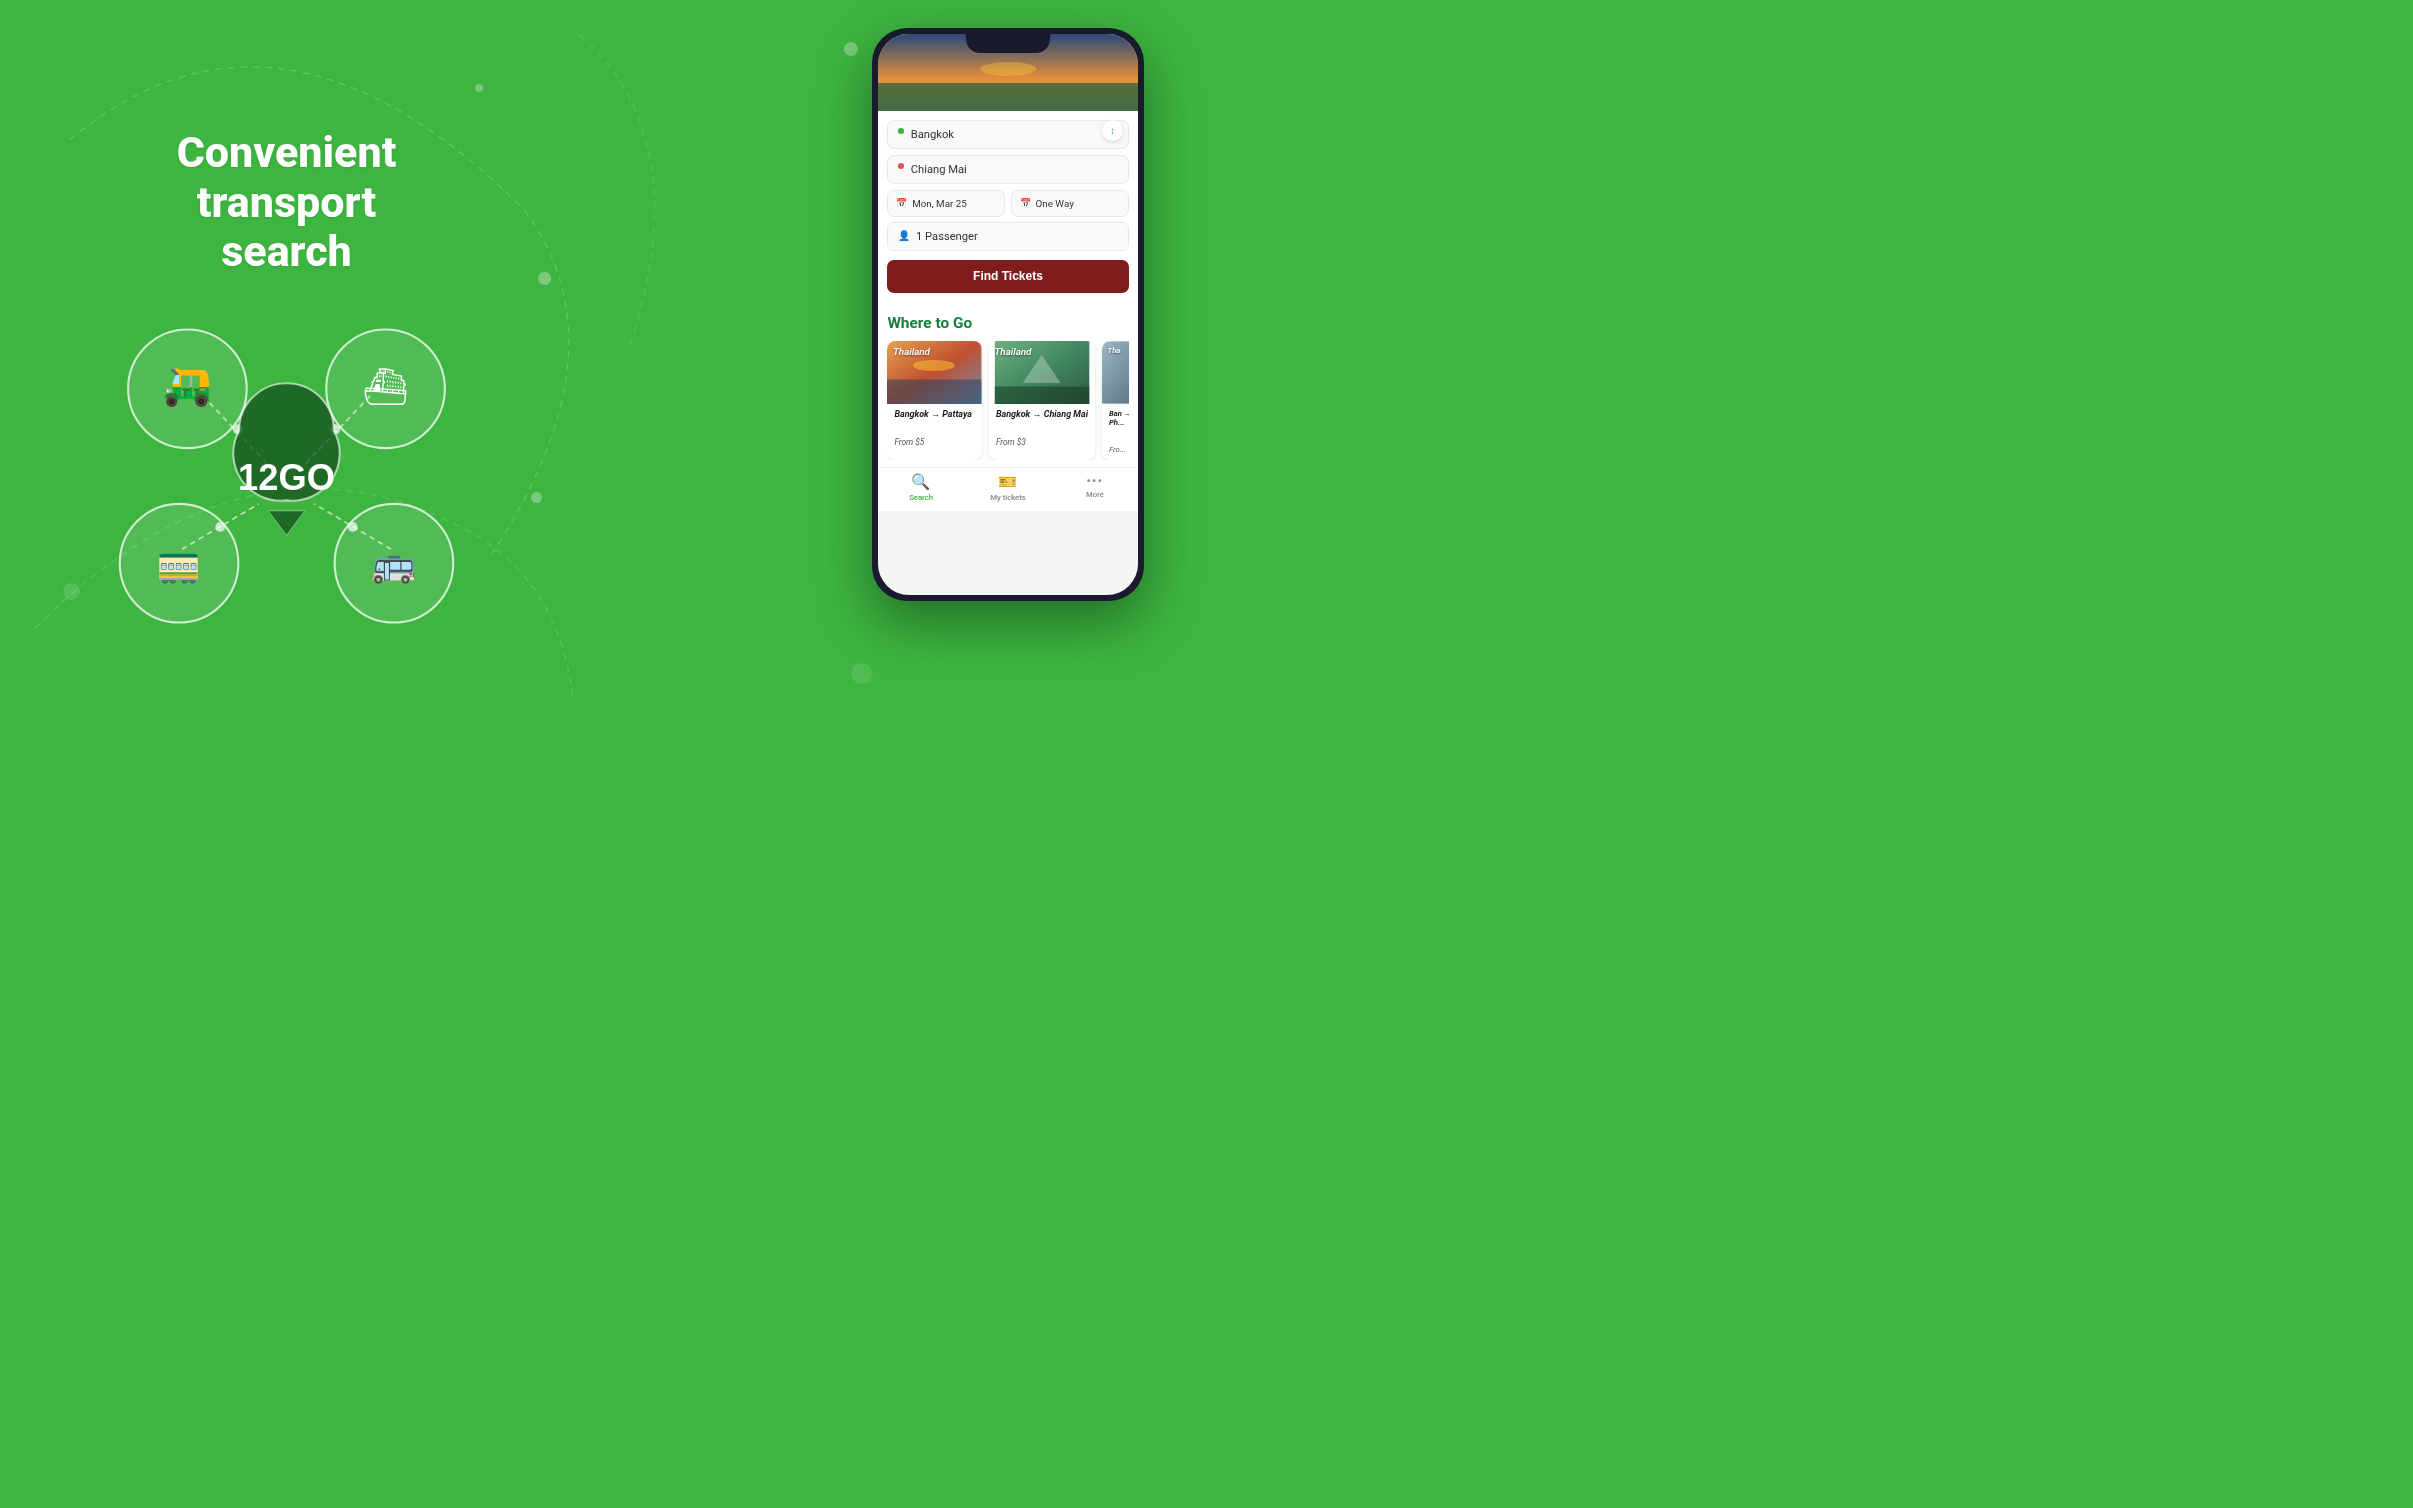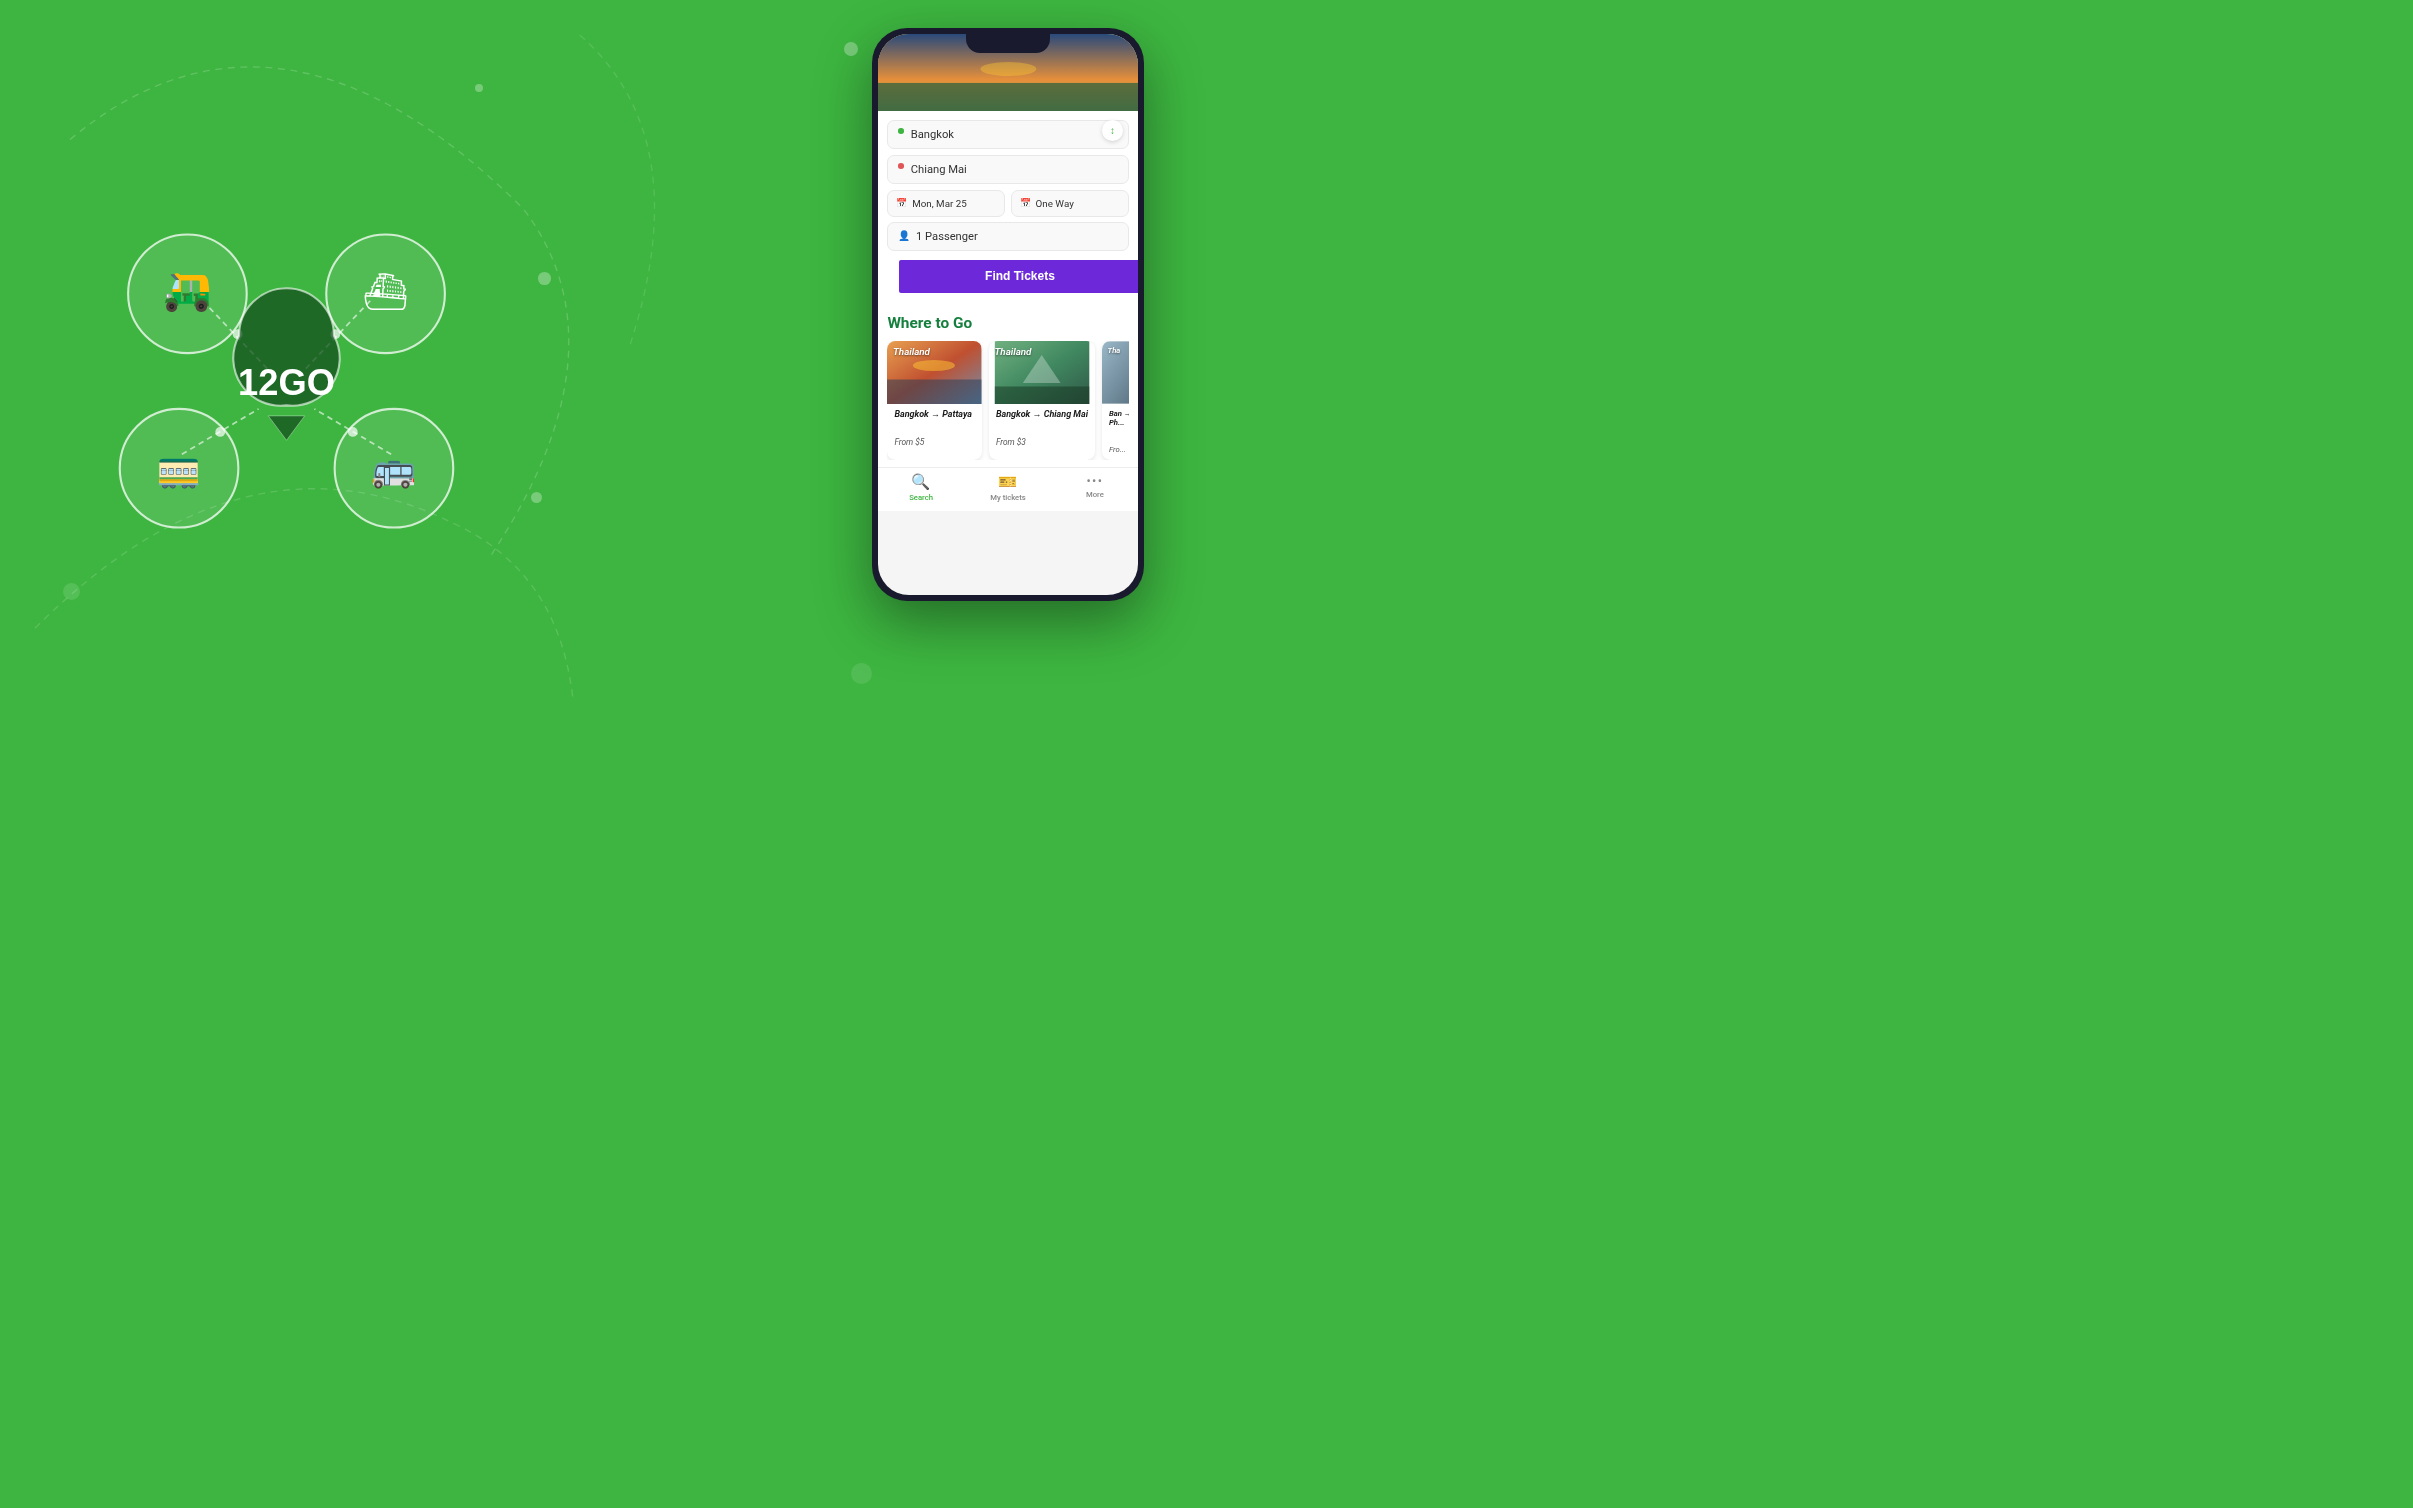--- a/index.html
+++ b/index.html
@@ -166,30 +166,29 @@
       gap: 4.2px;
     }
 
     .cal-icon {
       color: #555;
       font-size: 9px;
     }
 
     .find-btn {
       width: 100%;
-      background: #6d28d9;
+      background: #7f1d1d;
       color: white;
       border: none;
-      border-radius: 2px;
+      border-radius: 7px;
       padding: 9.8px;
       font-size: 12px;
       font-weight: 600;
       cursor: pointer;
       margin-top: 2.8px;
-      margin-left: 12px;
     }
 
     
     .where-section {
       background: white;
       padding: 11.2px 9.8px 7px;
       flex-shrink: 0;
     }
 
     .section-title {
@@ -324,20 +323,24 @@
   <div class="bg-dot" style="width:21px;height:21px;bottom:70px;right:335px;opacity:0.35"></div>
 
   <svg style="position:absolute;inset:0;width:100%;height:100%;pointer-events:none;" viewBox="0 0 1728 1080" preserveAspectRatio="none">
     <path d="M 100 200 Q 400 -50 750 300 Q 900 500 700 800" fill="none" stroke="rgba(255,255,255,0.18)" stroke-width="2" stroke-dasharray="10 8"></path>
     <path d="M 50 900 Q 350 600 650 750 Q 800 820 820 1000" fill="none" stroke="rgba(255,255,255,0.15)" stroke-width="2" stroke-dasharray="10 8"></path>
     <path d="M 830 50 Q 1000 200 900 500" fill="none" stroke="rgba(255,255,255,0.12)" stroke-width="2" stroke-dasharray="10 8"></path>
   </svg>
 </div>
 
 <div class="left-section">
+  <h1 class="headline">
+    <span>Convenient transport</span><br>
+    <span>search</span>
+  </h1>
 
   <div class="transport-hub">
     <svg width="349" height="307" viewBox="0 0 500 440">
 
       <line x1="130" y1="110" x2="225" y2="210" stroke="rgba(255,255,255,0.6)" stroke-width="2.5" stroke-dasharray="8 6"></line>
       <line x1="370" y1="110" x2="275" y2="210" stroke="rgba(255,255,255,0.6)" stroke-width="2.5" stroke-dasharray="8 6"></line>
       <line x1="100" y1="330" x2="210" y2="265" stroke="rgba(255,255,255,0.6)" stroke-width="2.5" stroke-dasharray="8 6"></line>
       <line x1="400" y1="330" x2="290" y2="265" stroke="rgba(255,255,255,0.6)" stroke-width="2.5" stroke-dasharray="8 6"></line>
 
       <circle cx="180" cy="158" r="7" fill="rgba(255,255,255,0.7)"></circle>

